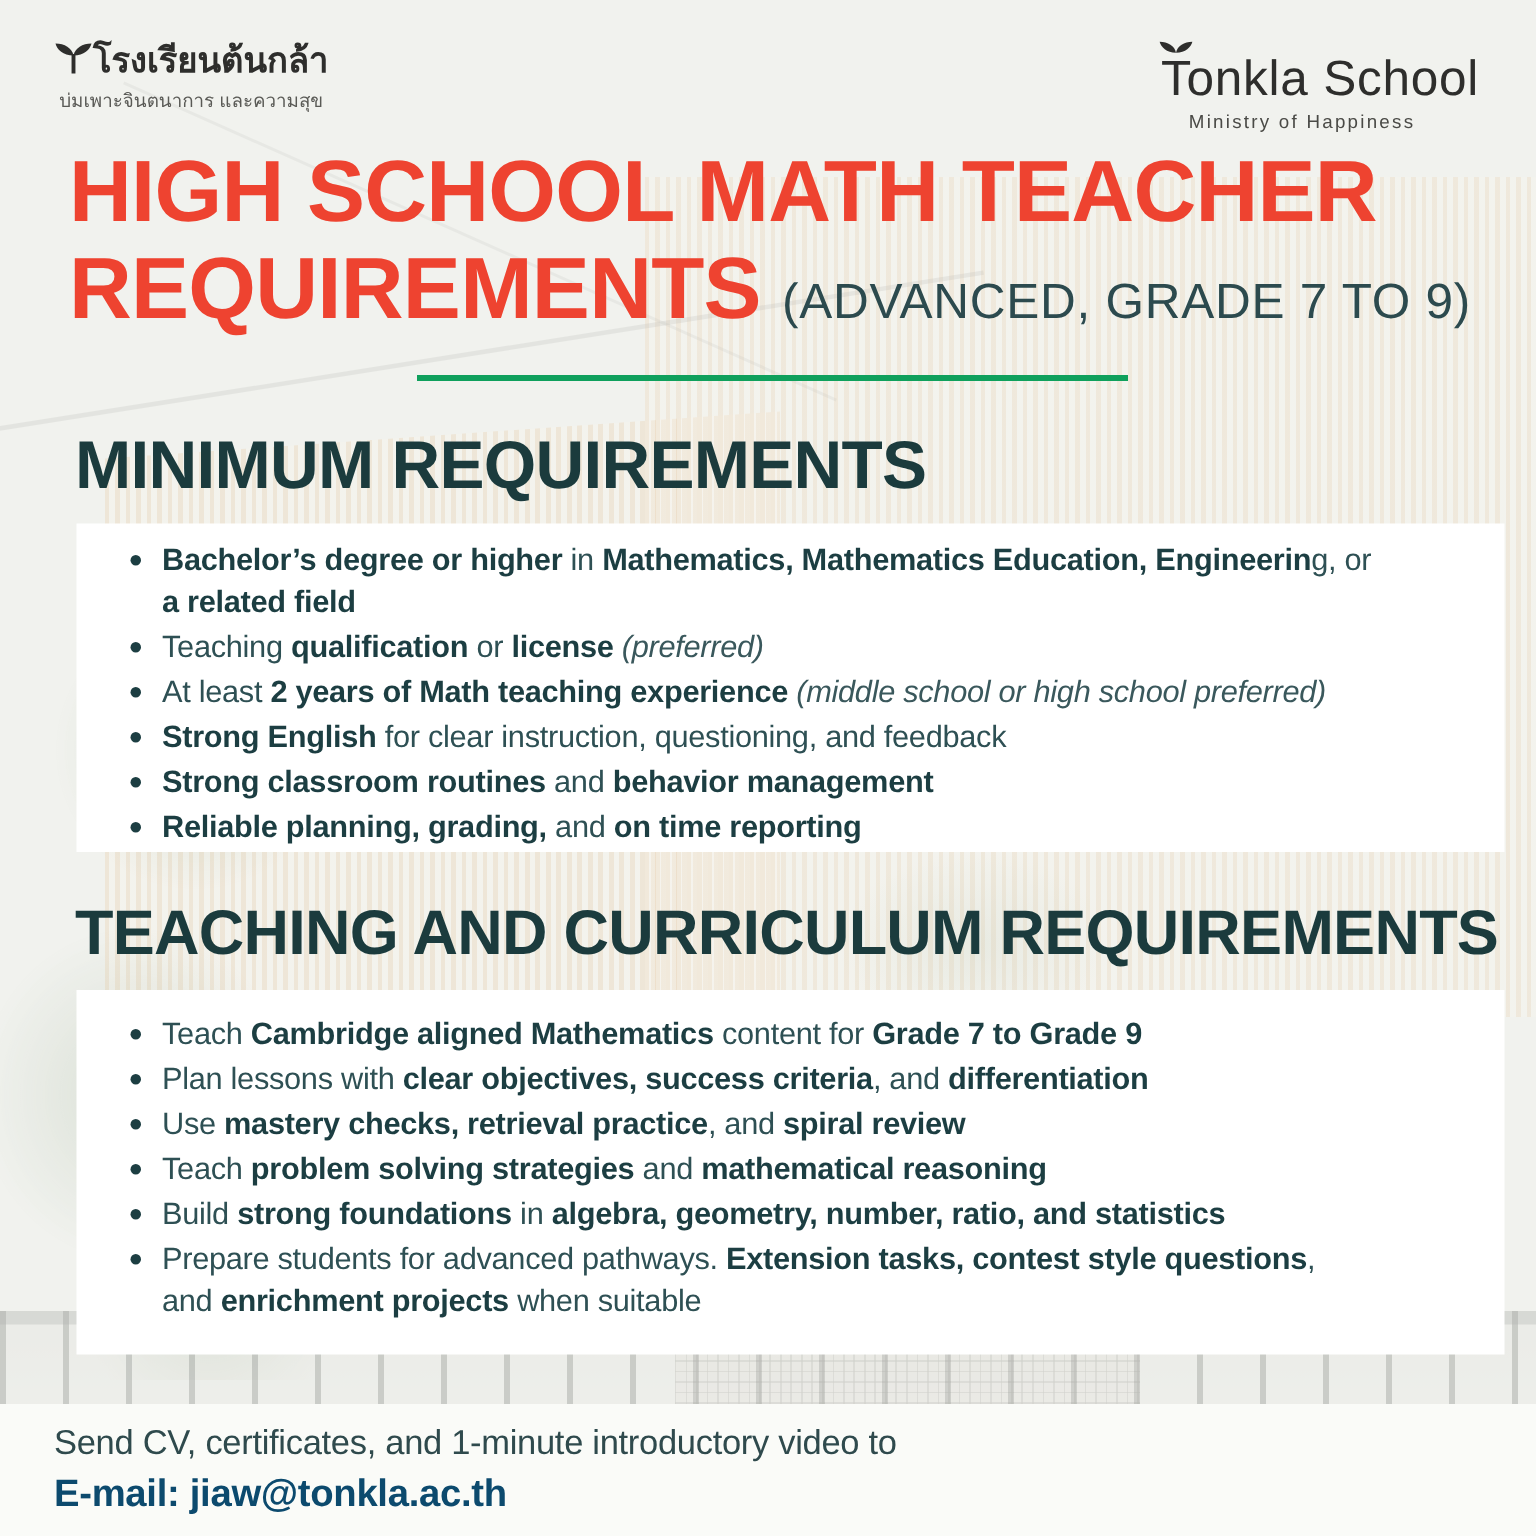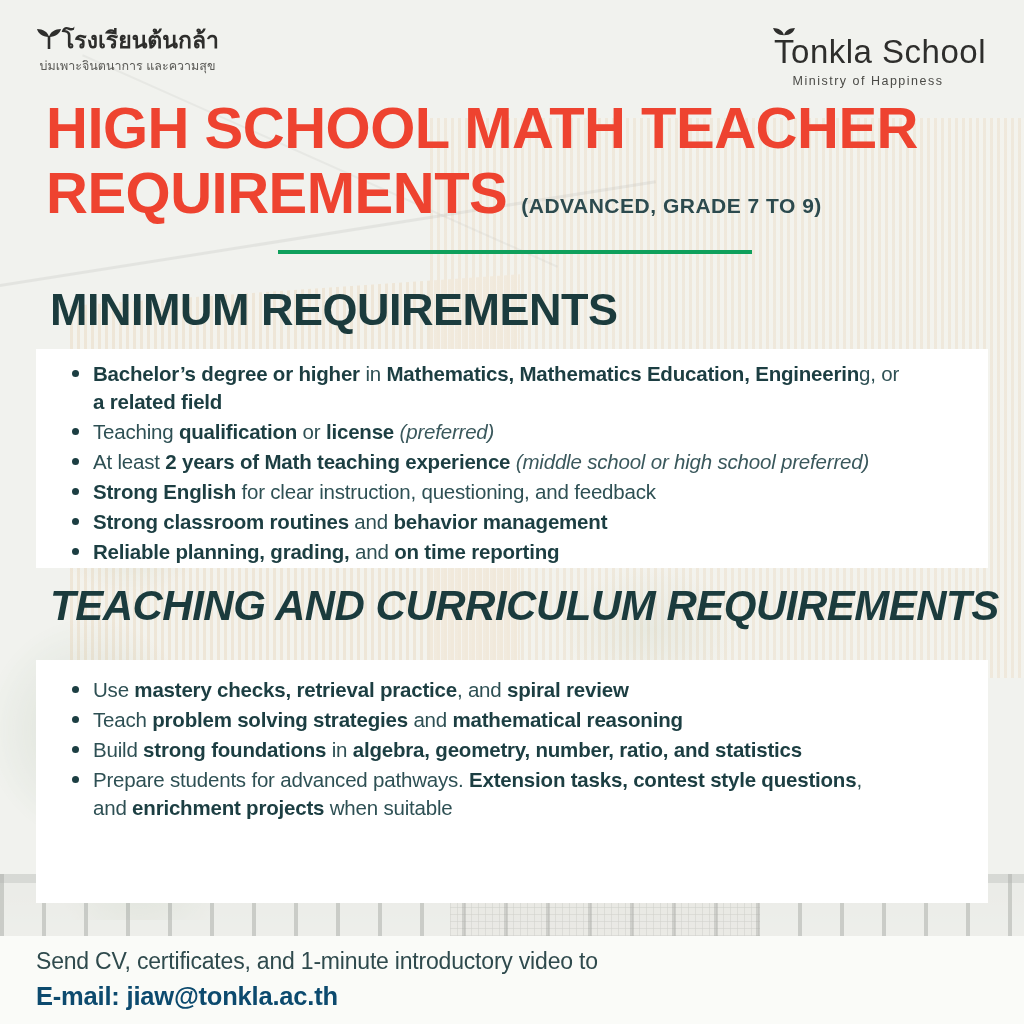--- a/index.html
+++ b/index.html
@@ -66,30 +66,30 @@
   .logo-left .tagline{font-size:12.5px;color:#5a5a56;margin-top:2px;text-align:center;}
   .sprout{display:inline-block;}
   .logo-right{position:absolute;right:38px;top:34px;text-align:center;color:#2E2E2C;}
   .logo-right .name-row{position:relative;font-size:33px;font-weight:500;letter-spacing:.5px;line-height:1.1;margin-left:24px;}
   .logo-right .sprout-abs{position:absolute;left:-2px;top:-16px;}
   .logo-right .tagline{font-size:12.5px;letter-spacing:1.5px;color:#4a4a46;margin-top:4px;}
 
   
   .title-block{position:absolute;left:46px;top:96px;width:950px;}
   .title-line{font-size:58px;line-height:1.12;font-weight:800;color:#EE4330;letter-spacing:-.5px;}
-  .title-sub{font-size:21px;font-weight:700;color:#2C4A4E;letter-spacing:.5px;margin-left:14px;white-space:nowrap;}
+  .title-sub{font-size:33px;font-weight:400;color:#2C4A4E;letter-spacing:.5px;margin-left:14px;white-space:nowrap;}
   .green-rule{position:absolute;left:278px;top:250px;width:474px;height:4px;background:#0FA05C;}
 
   
   .h2{position:absolute;left:50px;color:#1B3B3D;font-weight:800;letter-spacing:-.5px;}
   .h2-1{top:284px;font-size:45px;}
-  .h2-2{top:582px;font-size:42px;font-style:italic;}
-
-  
-  .card{position:absolute;left:36px;width:952px;background:#FFFFFF;box-sizing:border-box;}
+  .h2-2{top:598px;font-size:42px;}
+
+  
+  .card{position:absolute;left:51px;width:952px;background:#FFFFFF;box-sizing:border-box;}
   .card-1{top:349px;height:219px;padding:11px 4px 8px 34px;}
   .card-2{top:660px;height:243px;padding:16px 4px 8px 34px;}
   ul.req-list{list-style:none;margin:0;padding:0;}
   ul.req-list li{display:flex;margin:0 0 2px 0;}
   .dot{flex:0 0 7px;width:7px;height:7px;border-radius:50%;background:#1C3E42;margin:10px 14px 0 2px;}
   .txt{font-size:20.5px;line-height:28px;color:#2E5054;letter-spacing:-.2px;}
   .seg-b{font-weight:700;color:#1C3E42;}
   .seg-i{font-style:italic;color:#3A585C;}
 
   
@@ -175,20 +175,28 @@
         <span class="txt"><span class="seg-b">Reliable planning, grading,</span><span> and </span><span class="seg-b">on time reporting</span></span>
       </li>
     </ul>
 </div>
 
 <div class="h2 h2-2">TEACHING AND CURRICULUM REQUIREMENTS</div>
 <div class="card card-2">
   <ul class="req-list">
       <li>
         <span class="dot"></span>
+        <span class="txt"><span>Teach </span><span class="seg-b">Cambridge aligned Mathematics</span><span> content for </span><span class="seg-b">Grade 7 to Grade 9</span></span>
+      </li>
+      <li>
+        <span class="dot"></span>
+        <span class="txt"><span>Plan lessons with </span><span class="seg-b">clear objectives, success criteria</span><span>, and </span><span class="seg-b">differentiation</span></span>
+      </li>
+      <li>
+        <span class="dot"></span>
         <span class="txt"><span>Use </span><span class="seg-b">mastery checks, retrieval practice</span><span>, and </span><span class="seg-b">spiral review</span></span>
       </li>
       <li>
         <span class="dot"></span>
         <span class="txt"><span>Teach </span><span class="seg-b">problem solving strategies</span><span> and </span><span class="seg-b">mathematical reasoning</span></span>
       </li>
       <li>
         <span class="dot"></span>
         <span class="txt"><span>Build </span><span class="seg-b">strong foundations</span><span> in </span><span class="seg-b">algebra, geometry, number, ratio, and statistics</span></span>
       </li>

